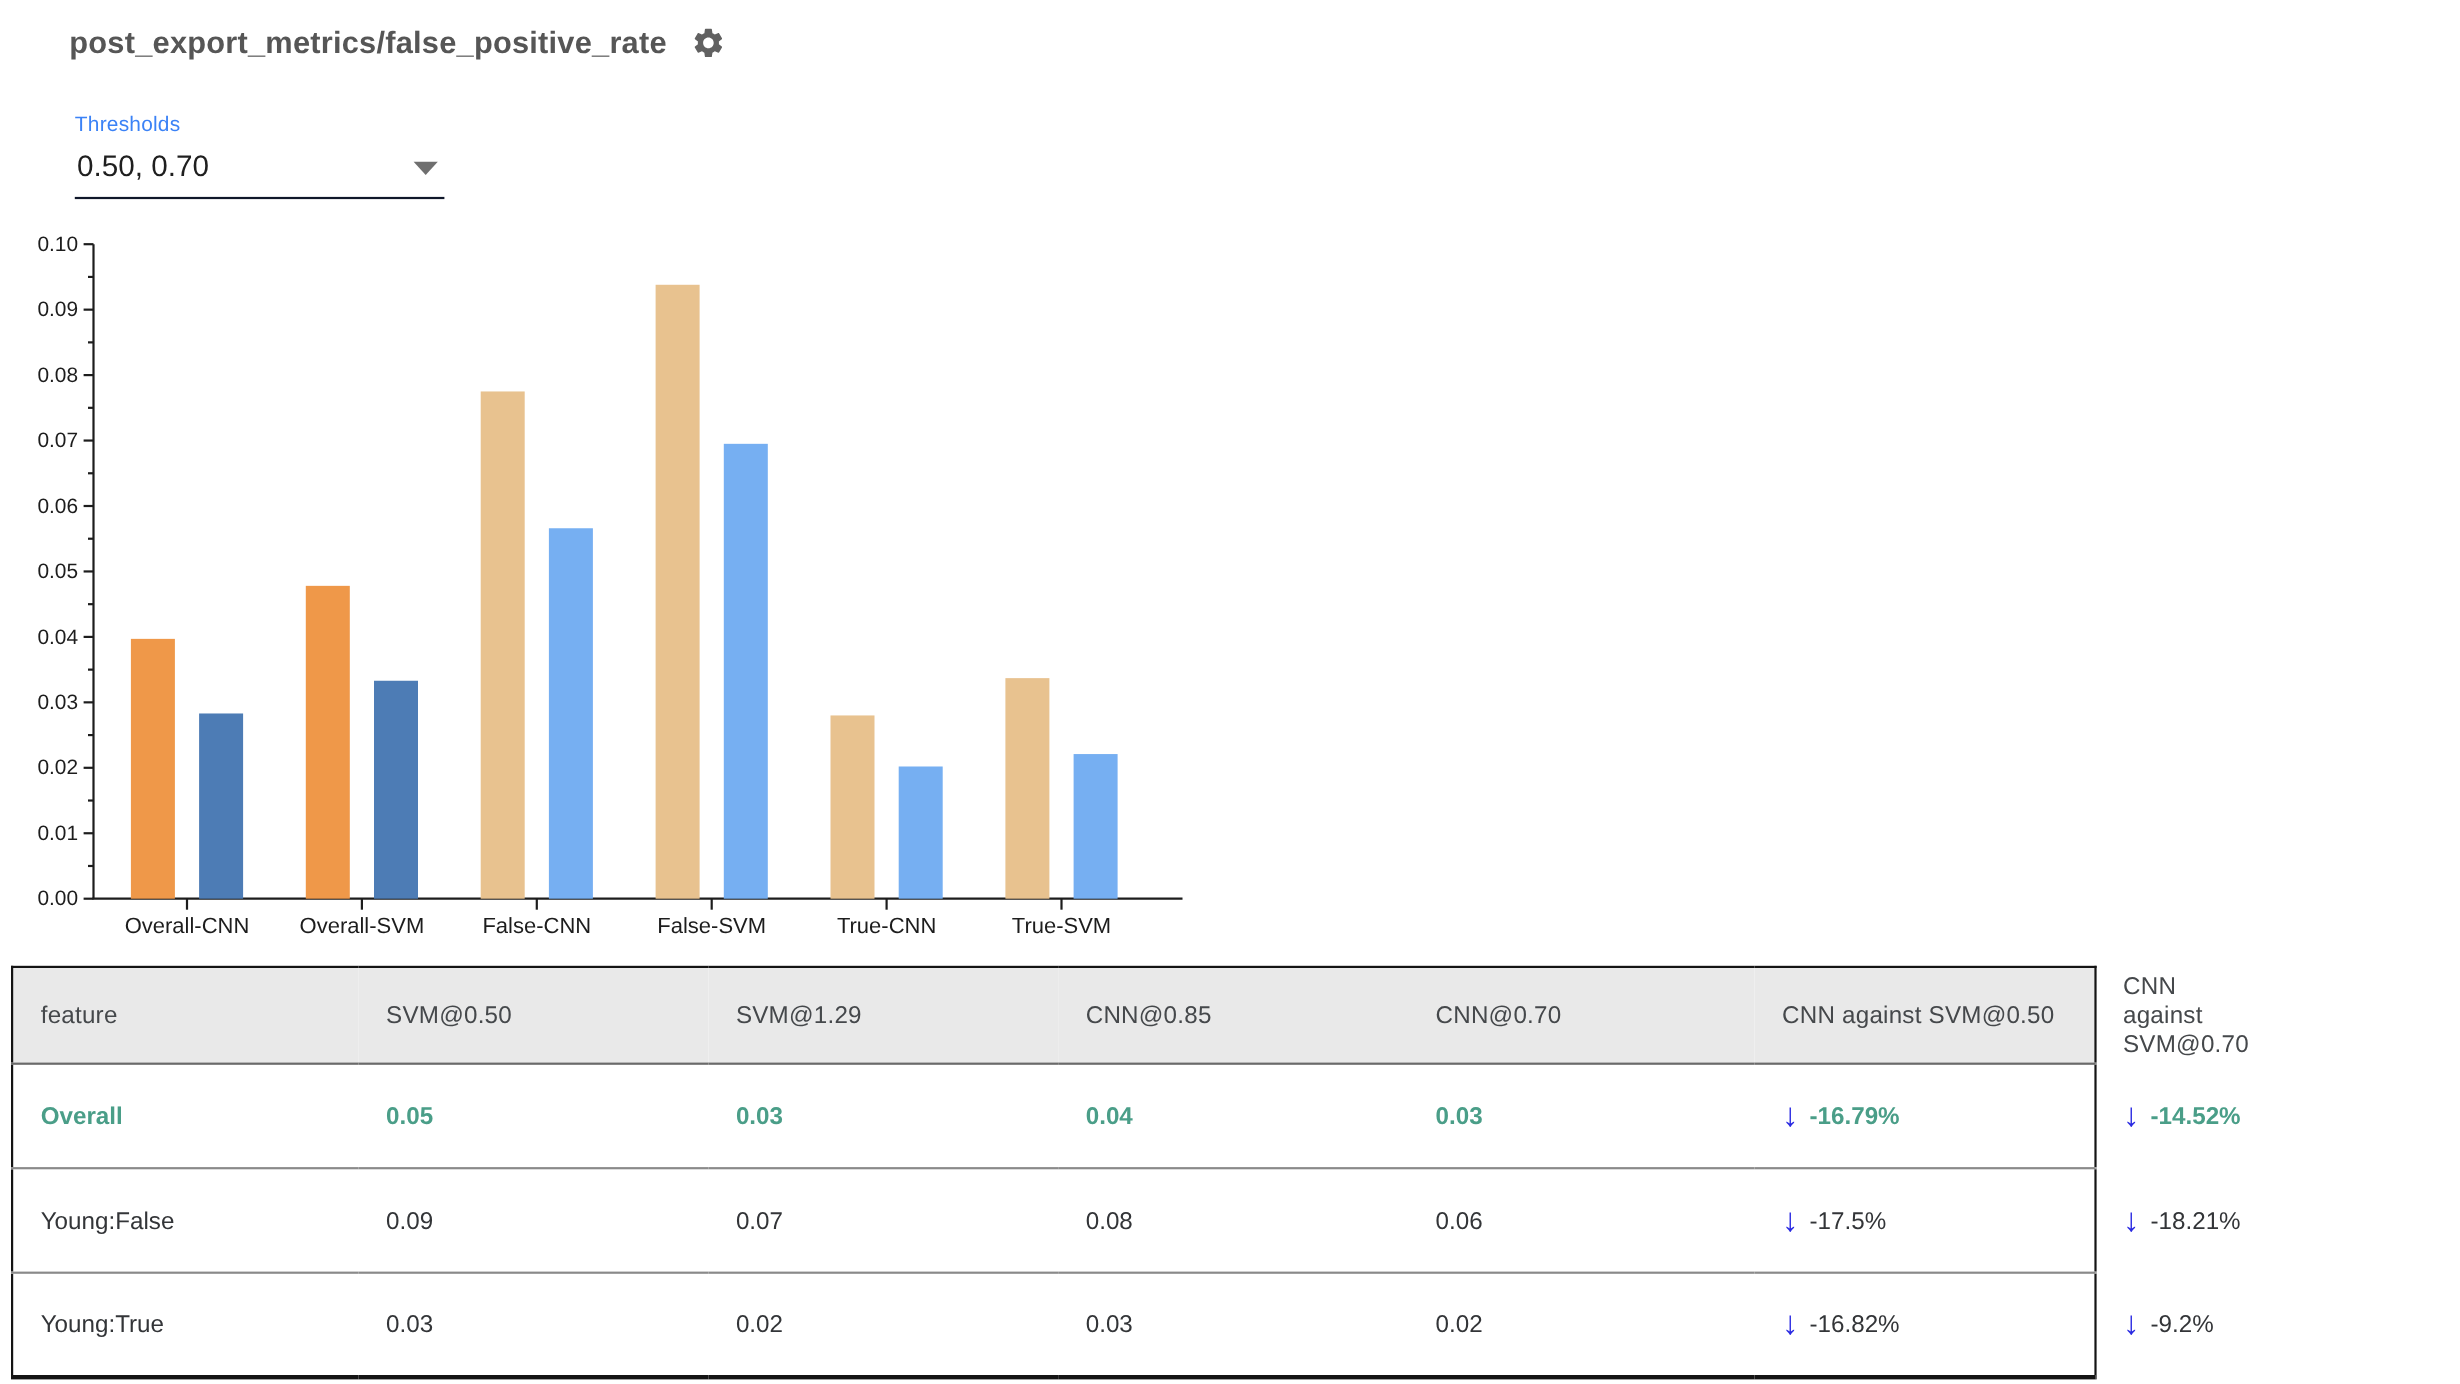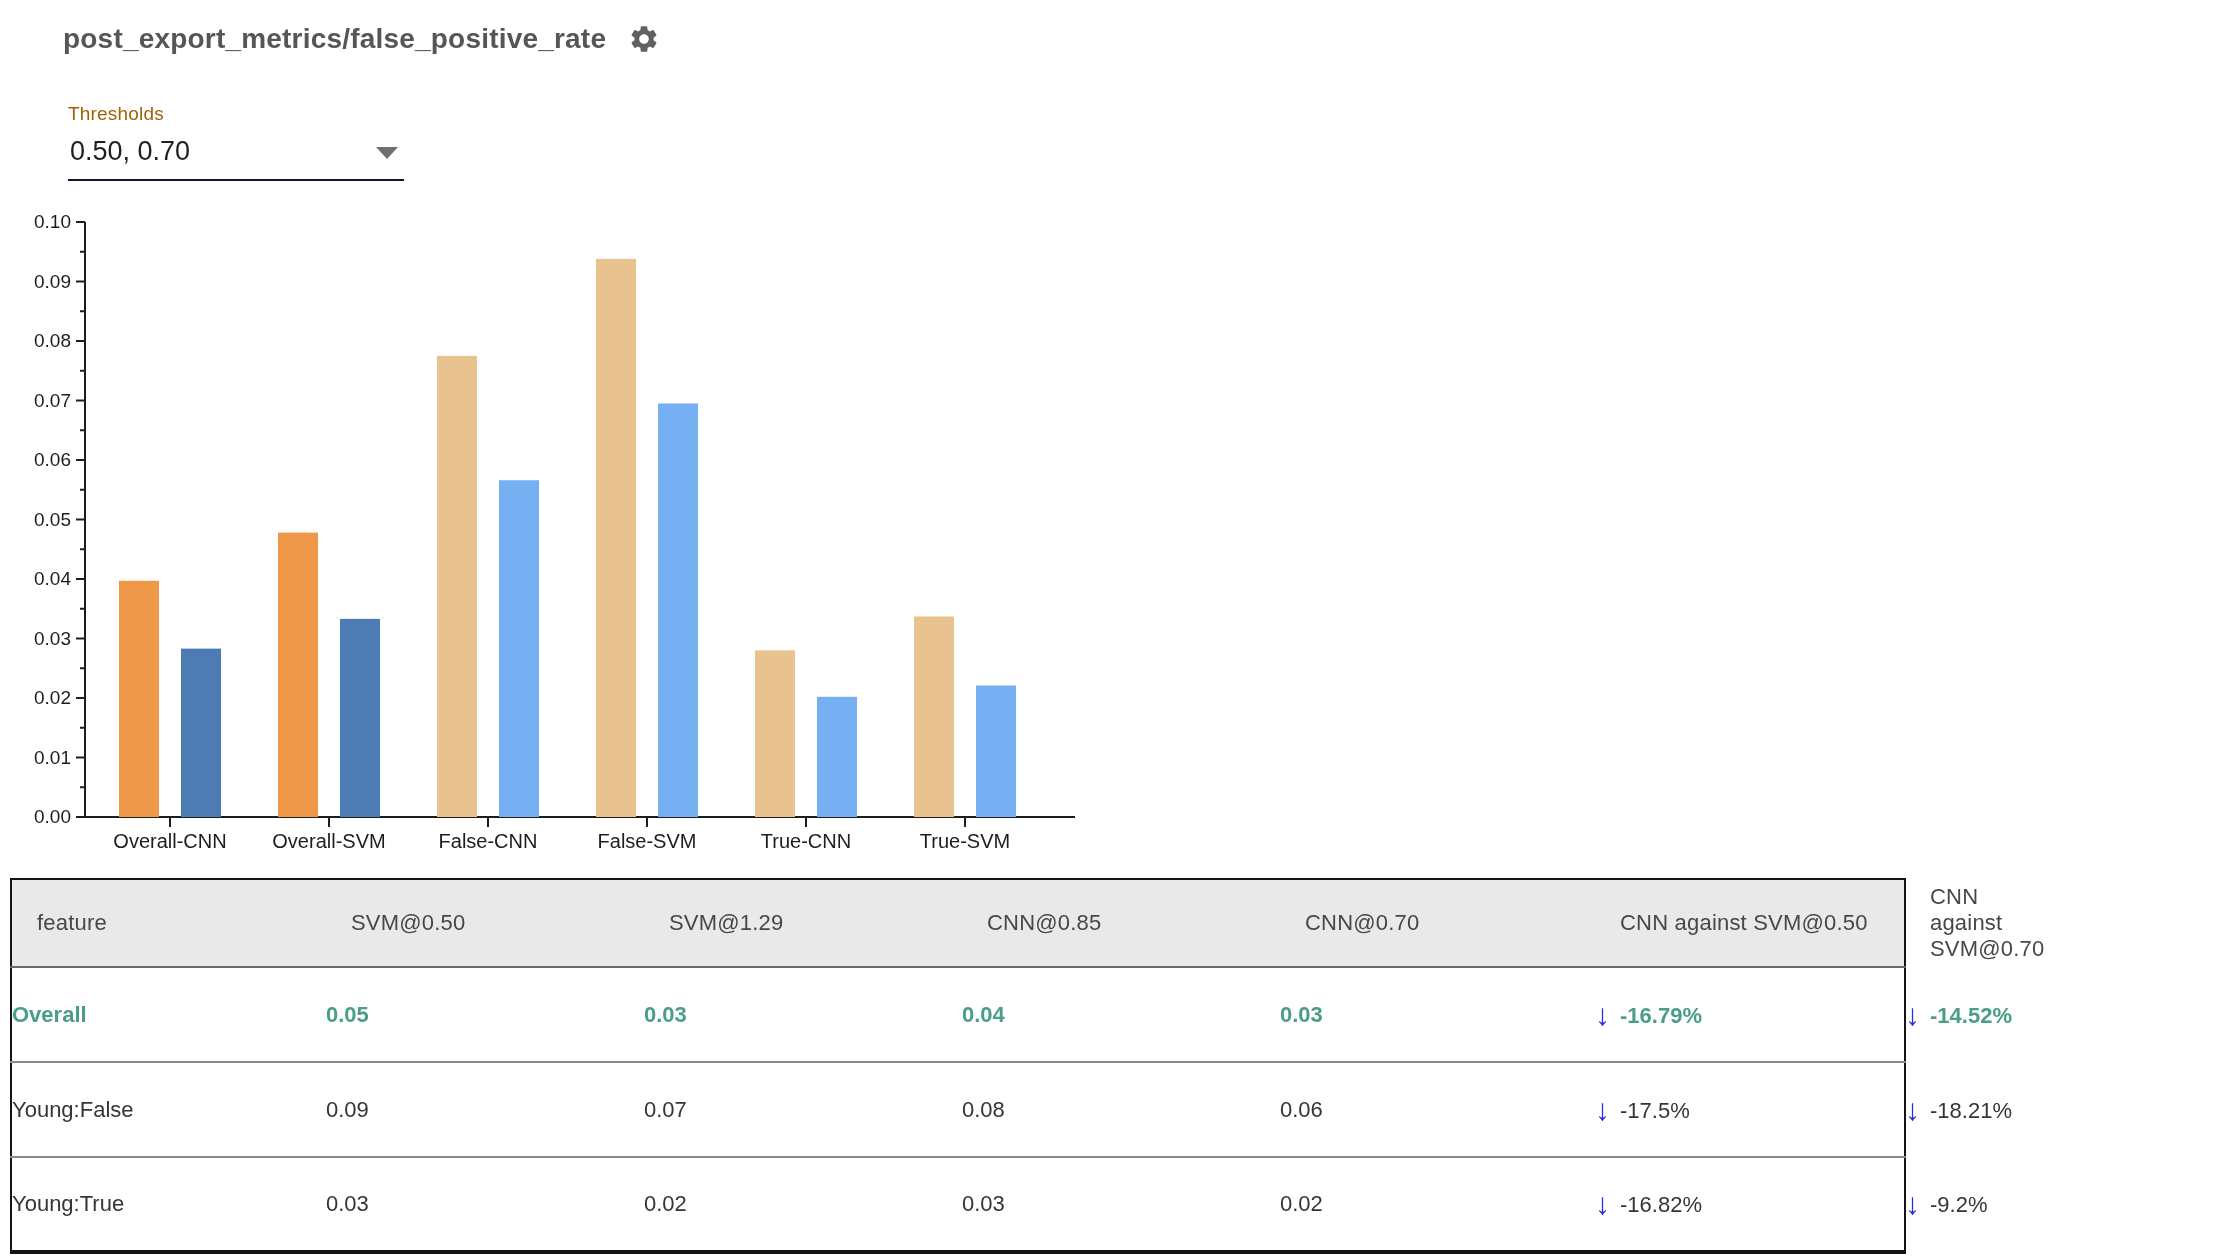--- a/index.html
+++ b/index.html
@@ -10,21 +10,21 @@
   }
 
   
   .title-bar { position:absolute; left:63px; top:22px; display:flex; align-items:center; gap:22px; }
   .metric-title { font-size:28px; font-weight:bold; color:#565656; letter-spacing:0.2px; }
   .gear-btn { width:34px; height:34px; border:none; background:transparent; cursor:pointer; padding:0; }
   .gear-btn svg { width:32px; height:32px; fill:#616161; display:block; }
 
   
   .dropdown { position:absolute; left:68px; top:103px; width:336px; }
-  .dd-label { font-size:19px; color:#a16207; letter-spacing:0.2px; }
+  .dd-label { font-size:19px; color:#3b82f6; letter-spacing:0.2px; }
   .dd-control { position:relative; margin-top:7px; border-bottom:2px solid #0f172a; padding:4px 30px 12px 2px; cursor:pointer; }
   .dd-value { font-size:27px; color:#1f1f1f; }
   .dd-caret { position:absolute; right:6px; bottom:20px; width:0; height:0;
     border-left:11px solid transparent; border-right:11px solid transparent; border-top:12px solid #6f6f6f; }
 
   
   .chart-svg { position:absolute; left:30px; top:200px; }
   .chart-svg text { font-family:"Liberation Sans", sans-serif; fill:#1d1d1d; }
 
   
@@ -33,21 +33,21 @@
     border-collapse:collapse; table-layout:fixed;
     border:2px solid #141414; border-bottom-width:4px;
     font-size:22px;
   }
   .metrics-table th {
     background:#e9e9e9; height:88px; text-align:left; vertical-align:middle;
     font-weight:normal; color:#45484b; padding-left:25px; letter-spacing:0.2px;
     border-bottom:2px solid #6a6a6a;
   }
   .metrics-table td {
-    height:95px; vertical-align:middle; color:#333538;
+    height:95px; vertical-align:middle; padding-left:25px; color:#333538;
     border-bottom:2px solid #8a8a8a; background:#ffffff;
   }
   .metrics-table tr:last-child td { border-bottom:none; }
   tr.highlight td, tr.highlight td .pct { color:#4a9e88; font-weight:bold; }
   .delta-cell { white-space:nowrap; }
   .arr { color:#2a2ae2; font-weight:bold; font-size:30px; vertical-align:-2px; display:inline-block; margin-right:10px; }
   .pct { color:#333538; }
 </style>
 </head>
 <body>

